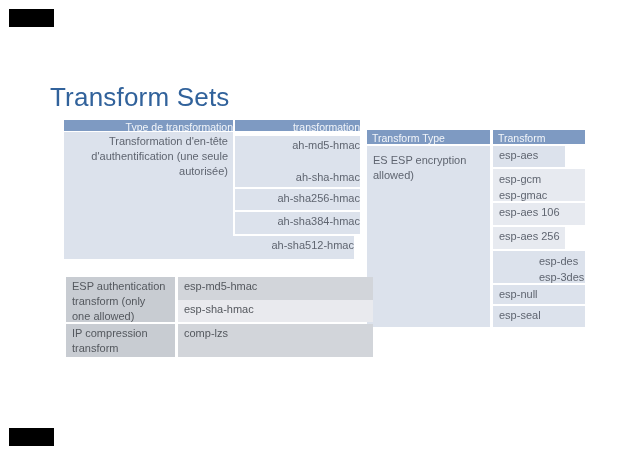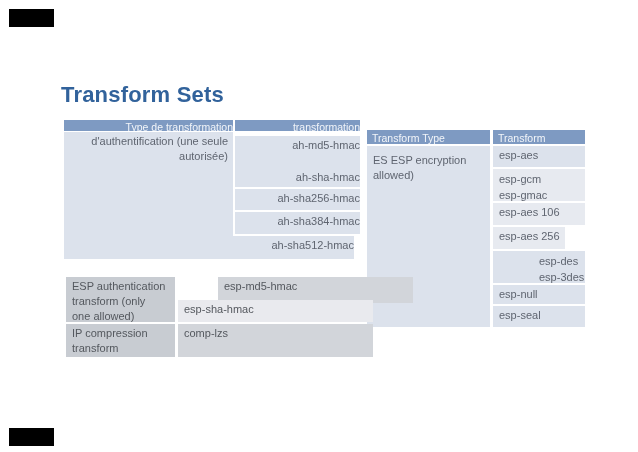--- a/index.html
+++ b/index.html
@@ -7,22 +7,22 @@
     width:638px; height:452px; background:#ffffff; position:relative; overflow:hidden;
     font-family:"Liberation Sans", sans-serif;
   }
   .slide { position:absolute; inset:0; }
 
   .redaction-bar { position:absolute; left:9px; width:45px; height:18px; background:var(--redaction,#000); }
   .redaction-bar.top { top:9px; }
   .redaction-bar.bottom { top:428px; }
 
   .slide-title {
-    position:absolute; left:61px; top:82px;
-    font-size:22px; font-weight:bold; color:var(--title,#31629b);
+    position:absolute; left:50px; top:82px;
+    font-size:26px; font-weight:normal; color:var(--title,#31629b);
     letter-spacing:0.2px; white-space:nowrap;
   }
 
   .tbl { position:absolute; }
   .cell { position:absolute; box-sizing:border-box; overflow:hidden; }
 
   .hdr {
     background:var(--header-bg,#7e9ac2); color:var(--header-text,#f2f5f9);
     font-size:10.5px; padding:1px 0 0 5px; white-space:nowrap;
   }
@@ -48,50 +48,51 @@
   #t1 .v1 { left:171px; top:48px;  width:125px; height:19px; }
   #t1 .v2 { left:171px; top:69px;  width:125px; height:21px; }
   #t1 .v3 { left:171px; top:92px;  width:125px; height:22px; }
   #t1 .v4 { left:165px; top:116px; width:125px; height:23px; }
 
   
   #t2 { left:367px; top:130px; width:218px; height:197px; }
   #t2 .hA { left:0;    top:0; width:123px; height:14px; padding-top:2px; }
   #t2 .hB { left:126px; top:0; width:92px;  height:14px; padding-top:2px; }
   #t2 .lab{ left:0;    top:16px; width:123px; height:181px; padding-top:7px; }
-  #t2 .v0 { left:126px; top:16px;  width:92px; height:21px; }
+  #t2 .v0 { left:126px; top:16px;  width:72px; height:21px; }
   #t2 .v1 { left:126px; top:39px;  width:92px; height:32px; }
   #t2 .v2 { left:126px; top:73px;  width:92px; height:22px; }
   #t2 .v3 { left:126px; top:97px;  width:72px; height:22px; }
   #t2 .v4 { left:126px; top:121px; width:92px; height:32px;padding-left:46px; }
   #t2 .v5 { left:126px; top:155px; width:92px; height:19px; }
   #t2 .v6 { left:126px; top:176px; width:92px; height:21px; }
 
   
   #t3 { left:66px; top:277px; width:307px; height:80px; }
   #t3 .labA { left:0; top:0;    width:109px; height:45px; }
   #t3 .labB { left:0; top:47px; width:109px; height:33px; }
-  #t3 .v0 { left:112px; top:0;    width:195px; height:26px;margin-left:40px; }
+  #t3 .v0 { left:112px; top:0;    width:195px; height:26px; }
   #t3 .v1 { left:112px; top:23px; width:195px; height:22px; }
   #t3 .v2 { left:112px; top:47px; width:195px; height:33px; }
 </style>
 </head>
 <body>
 
 <div class="slide">
 
   <div class="redaction-bar top"></div>
   <div class="redaction-bar bottom"></div>
 
   <div class="slide-title">Transform Sets</div>
 
   <div class="tbl" id="t1">
     <div class="cell hdr hA">Type de transformation</div>
     <div class="cell hdr hB">transformation</div>
     <div class="cell blue blue-text label-cell lab">
+      <div>Transformation d'en-tête</div>
       <div>d'authentification (une seule</div>
       <div>autorisée)</div>
     </div>
     <div class="cell blue blue-text value-cell v0">ah-md5-hmac</div>
     <div class="cell blue blue-text value-cell v1">ah-sha-hmac</div>
     <div class="cell blue blue-text value-cell v2">ah-sha256-hmac</div>
     <div class="cell blue blue-text value-cell v3">ah-sha384-hmac</div>
     <div class="cell blue blue-text value-cell v4">ah-sha512-hmac</div>
   </div>
 

